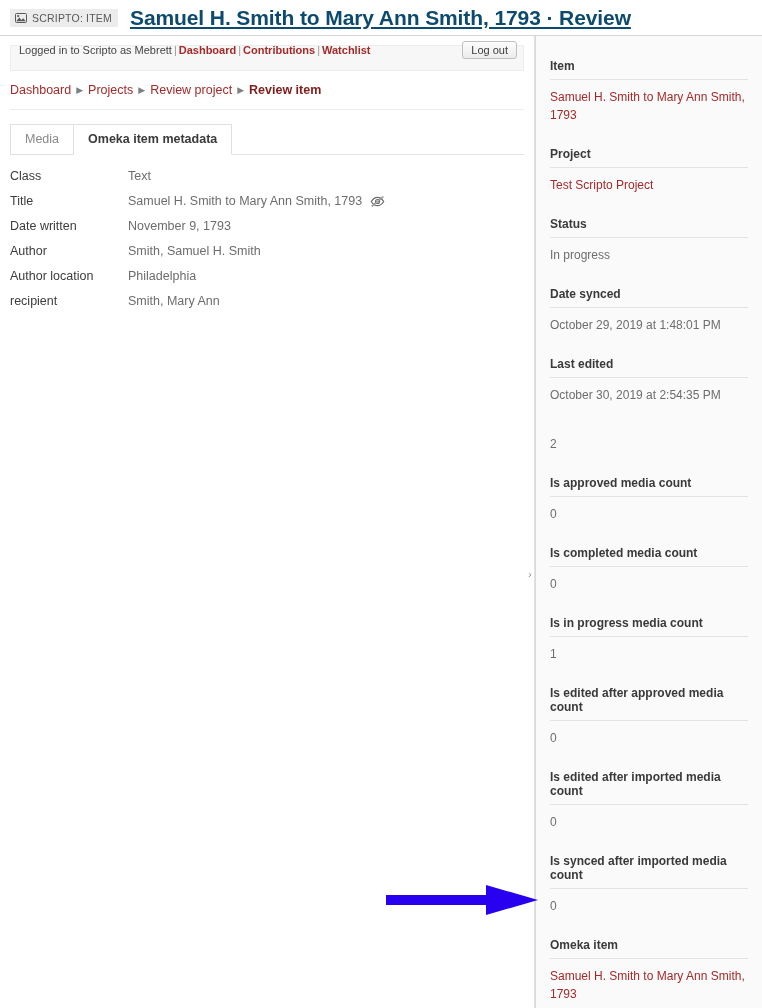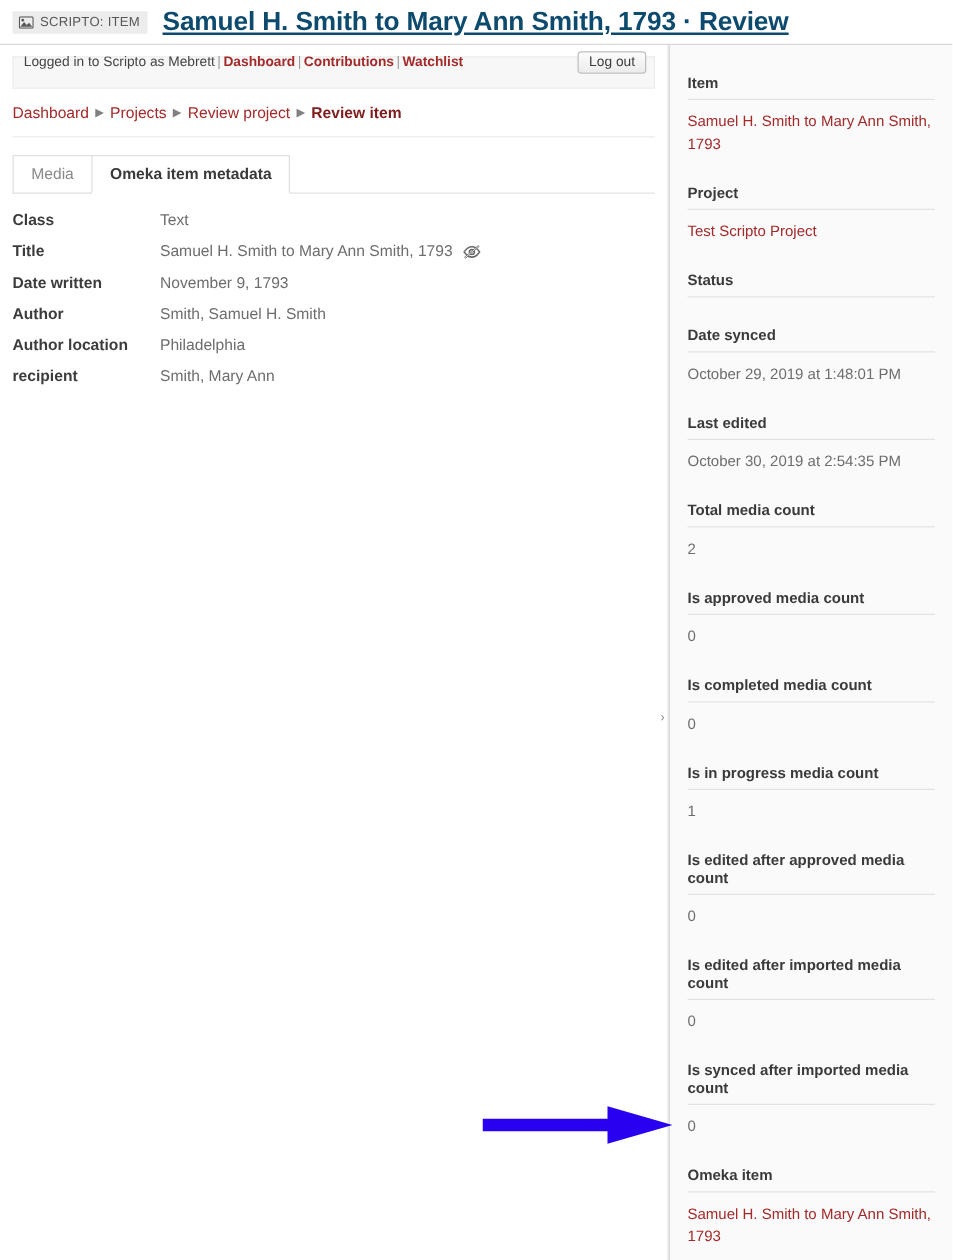--- a/index.html
+++ b/index.html
@@ -135,21 +135,21 @@
   #props { margin: 14px 10px 0 10px; }
   .prop-row {
     display: flex;
     align-items: baseline;
     margin-bottom: 11px;
     font-size: 12.5px;
   }
   .prop-label {
     width: 118px;
     flex: 0 0 118px;
-    font-weight: bold;
+    font-weight: normal;
     color: #3c3c3c;
   }
   .prop-value {
     color: #6d6d6d;
     display: flex;
     align-items: center;
     gap: 8px;
   }
   .eye-slash { line-height: 0; display: inline-block; }
 
@@ -326,34 +326,34 @@
         <div class="sb-value link">Samuel H. Smith to Mary Ann Smith, 1793</div>
       </div>
 
       <div class="sb-field">
         <div class="sb-label">Project</div>
         <div class="sb-value link">Test Scripto Project</div>
       </div>
 
       <div class="sb-field">
         <div class="sb-label">Status</div>
+        <div class="sb-value">In progress</div>
       </div>
 
       <div class="sb-field">
         <div class="sb-label">Date synced</div>
         <div class="sb-value">October 29, 2019 at 1:48:01 PM</div>
       </div>
 
       <div class="sb-field">
         <div class="sb-label">Last edited</div>
         <div class="sb-value">October 30, 2019 at 2:54:35 PM</div>
       </div>
 
       <div class="sb-field">
-        <div class="sb-label">Total media count</div>
         <div class="sb-value">2</div>
       </div>
 
       <div class="sb-field">
         <div class="sb-label">Is approved media count</div>
         <div class="sb-value">0</div>
       </div>
 
       <div class="sb-field">
         <div class="sb-label">Is completed media count</div>

